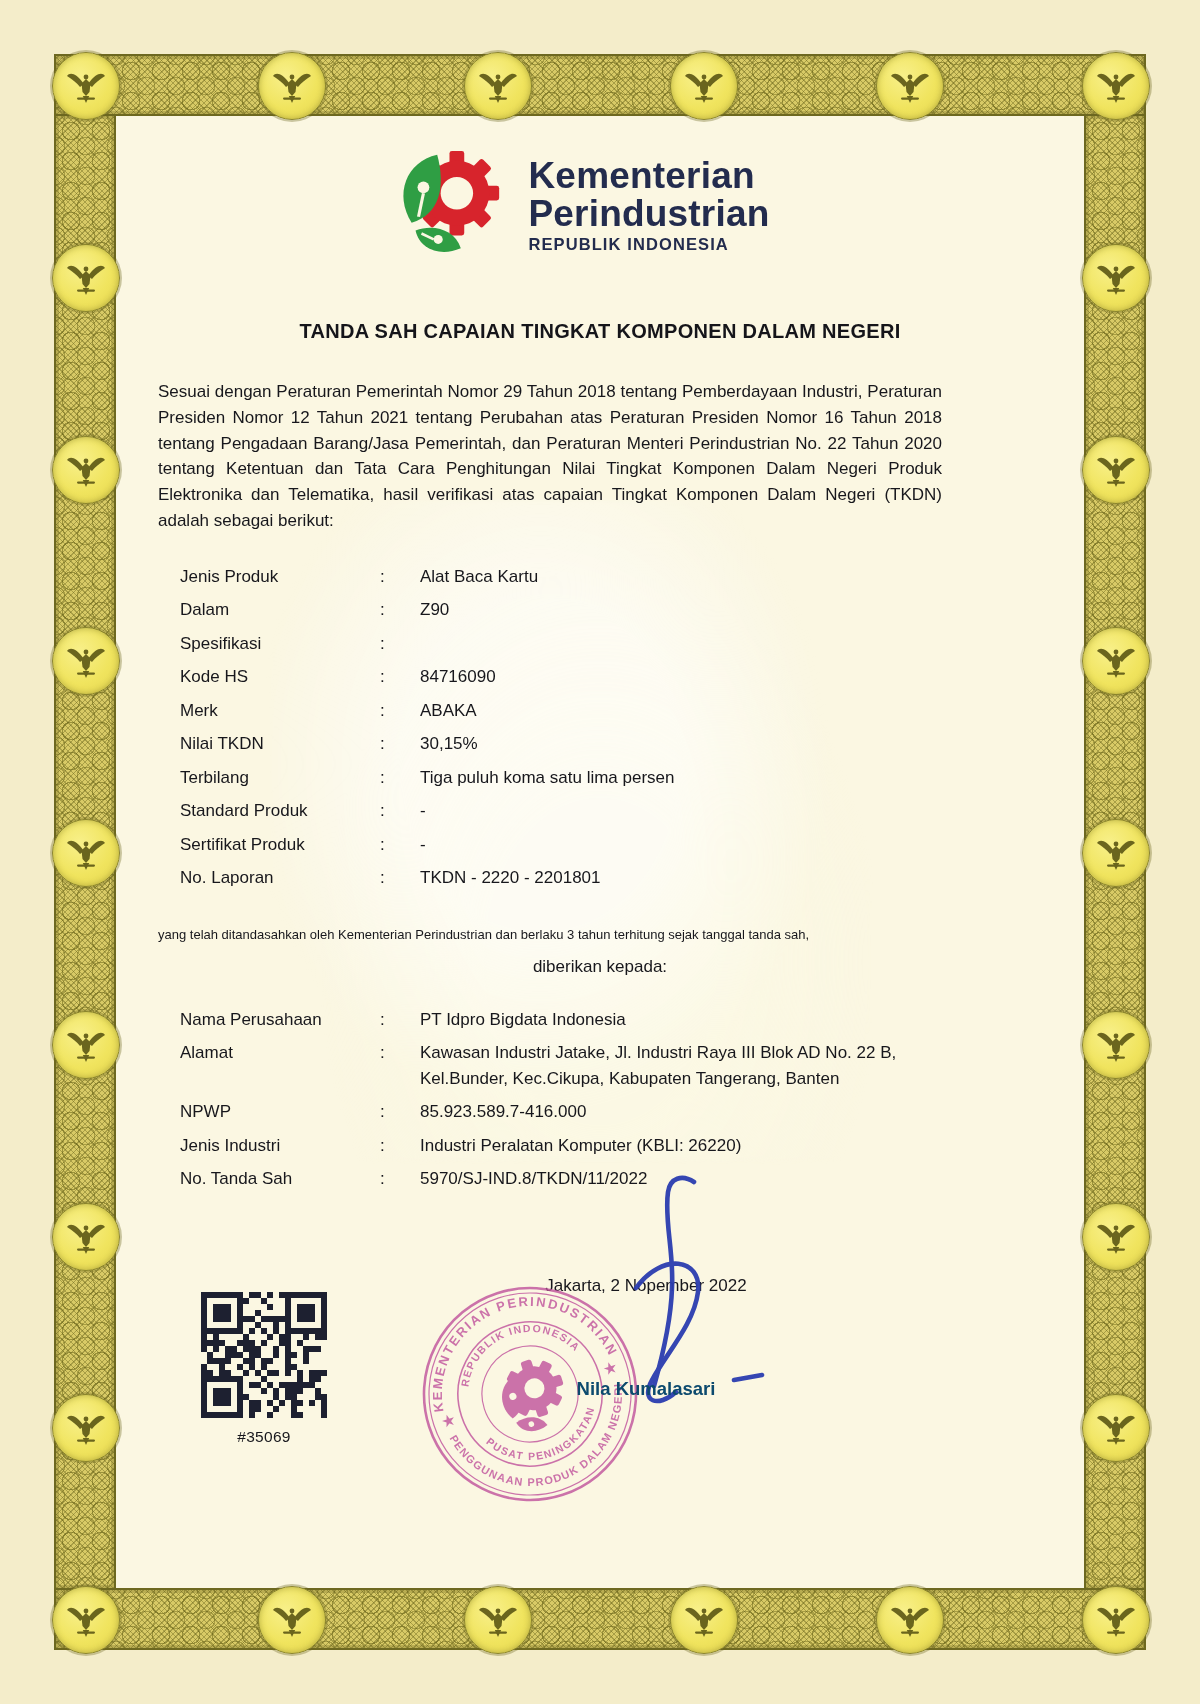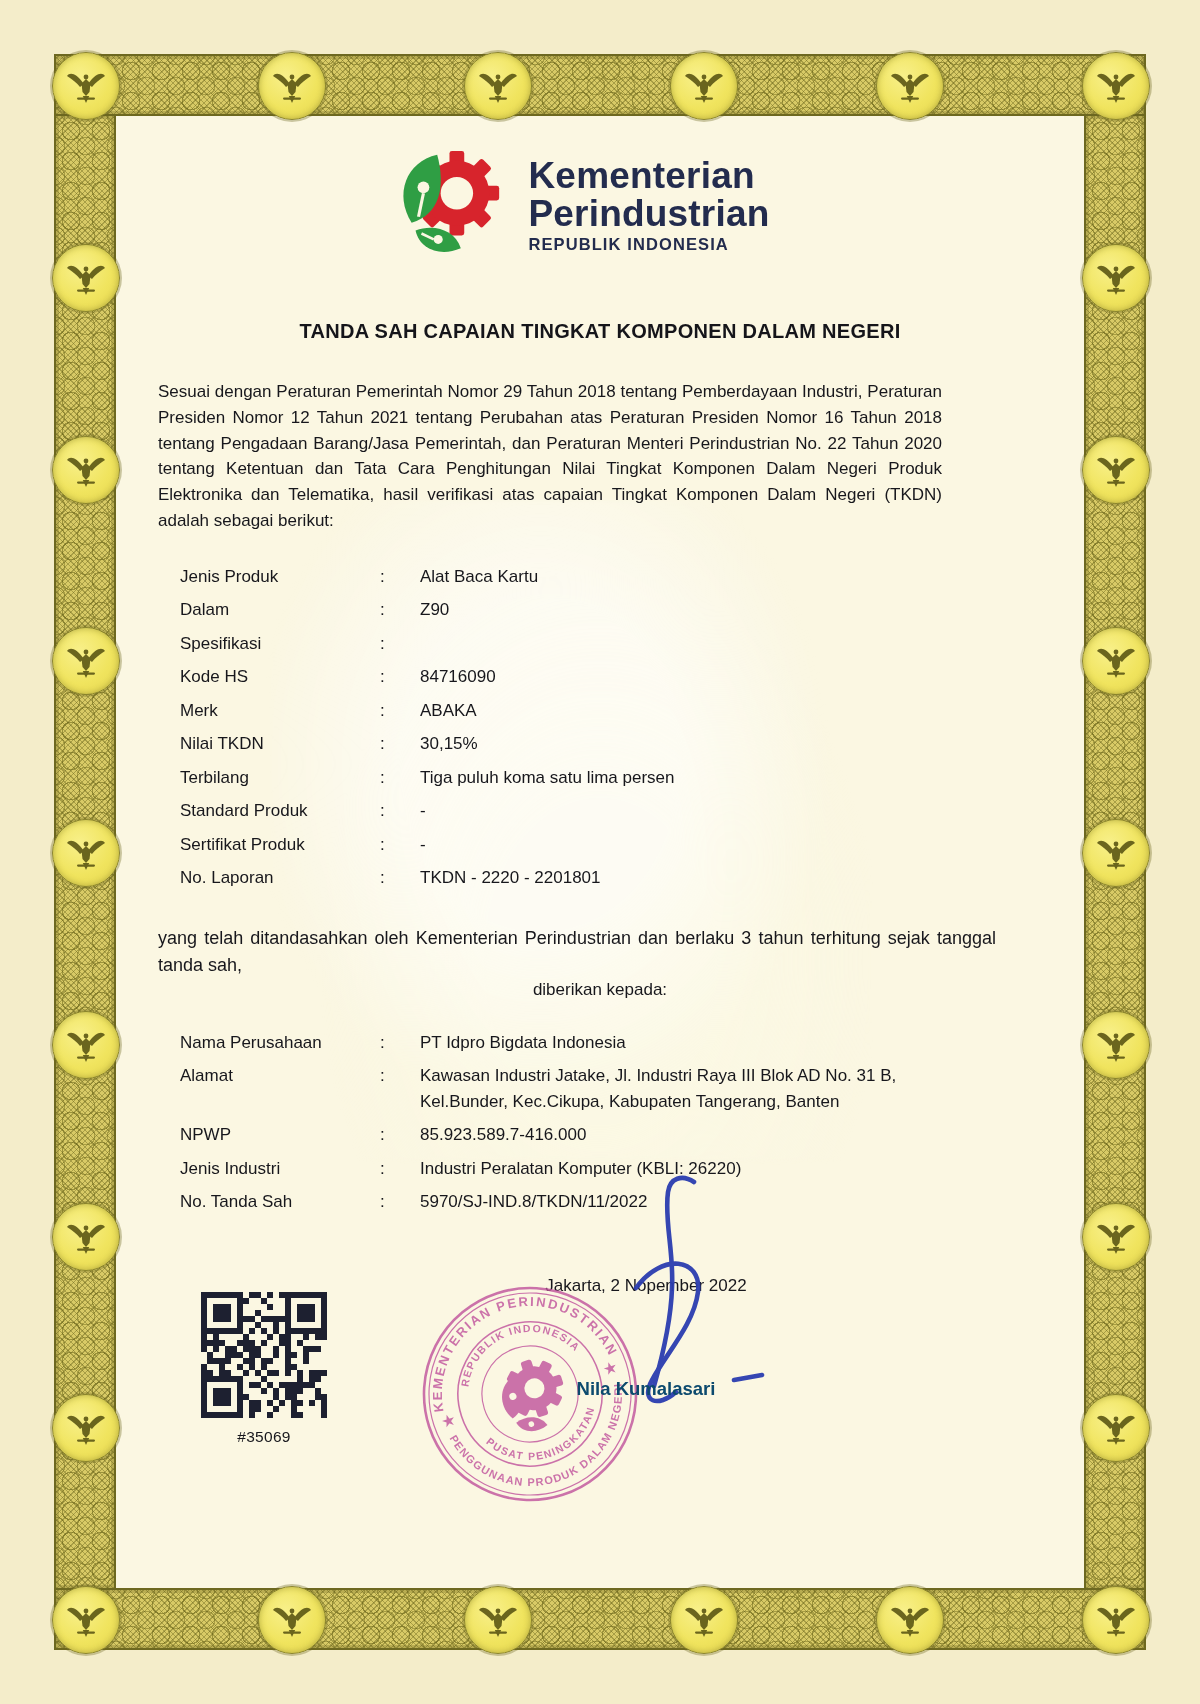--- a/index.html
+++ b/index.html
@@ -57,22 +57,22 @@
   .title{margin-top:56px;text-align:center;font-size:20px;font-weight:700;letter-spacing:.3px;color:#15151a;}
   .para{
     margin-top:36px;padding:0 142px 0 42px;text-align:justify;
     font-size:17px;line-height:1.52;color:#17171c;
   }
   .ftable{margin:30px 0 0 64px;}
   .frow{display:flex;margin-bottom:8px;font-size:17px;line-height:1.5;color:#17171c;}
   .flabel{width:200px;flex:0 0 auto;}
   .fcolon{width:40px;flex:0 0 auto;}
   .fvalue{width:478px;}
-  .para2{margin-top:34px;padding:0 88px 0 42px;text-align:justify;font-size:18px;line-height:1.52;color:#17171c;}
-  .given{margin-top:0;text-align:center;font-size:17px;color:#17171c;}
+  .para2{margin-top:34px;padding:0 88px 0 42px;text-align:justify;font-size:13px;line-height:1.52;color:#17171c;}
+  .given{margin-top:12px;text-align:center;font-size:17px;color:#17171c;}
   
   .qr-block{position:absolute;left:73px;top:1176px;width:150px;text-align:center;}
   .qr-block svg{display:block;margin:0 auto;}
   .qr-caption{margin-top:10px;font-size:15.5px;color:#17171c;letter-spacing:.3px;}
   .sign-block{position:absolute;left:240px;top:1160px;width:580px;text-align:center;}
   .place-date{font-size:17px;color:#17171c;}
   .signer-title{margin-top:20px;font-size:17px;color:#17171c;}
   .signer-name{margin-top:82px;font-size:18.5px;font-weight:700;color:#0c4a6e;position:relative;z-index:6;}
   .stamp-wrap{position:absolute;left:292px;top:1156px;width:244px;height:244px;z-index:4;transform:rotate(-18deg);opacity:.8;}
   .sig-wrap{position:absolute;left:450px;top:1052px;width:230px;height:270px;z-index:5;}
@@ -328,21 +328,21 @@
 
     <div class="ftable" id="company-table">
         <div class="frow">
           <div class="flabel">Nama Perusahaan</div>
           <div class="fcolon">:</div>
           <div class="fvalue">PT Idpro Bigdata Indonesia</div>
         </div>
         <div class="frow">
           <div class="flabel">Alamat</div>
           <div class="fcolon">:</div>
-          <div class="fvalue">Kawasan Industri Jatake, Jl. Industri Raya III Blok AD No. 31 B, Kel.Bunder, Kec.Cikupa, Kabupaten Tangerang, Banten</div>
+          <div class="fvalue">Kawasan Industri Jatake, Jl. Industri Raya III Blok AD No. 22 B, Kel.Bunder, Kec.Cikupa, Kabupaten Tangerang, Banten</div>
         </div>
         <div class="frow">
           <div class="flabel">NPWP</div>
           <div class="fcolon">:</div>
           <div class="fvalue">85.923.589.7-416.000</div>
         </div>
         <div class="frow">
           <div class="flabel">Jenis Industri</div>
           <div class="fcolon">:</div>
           <div class="fvalue">Industri Peralatan Komputer (KBLI: 26220)</div>

